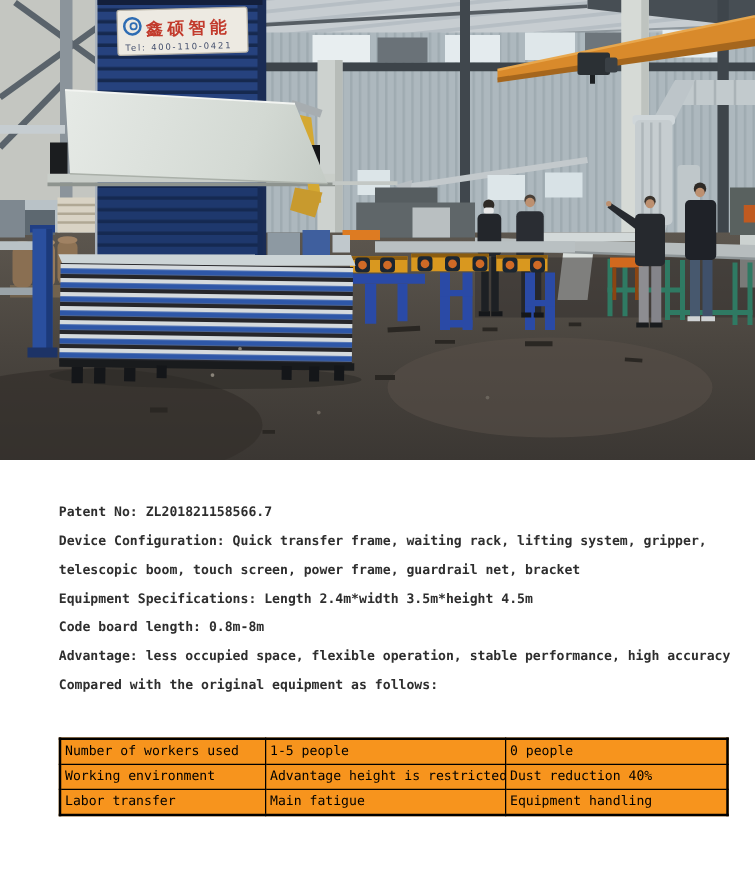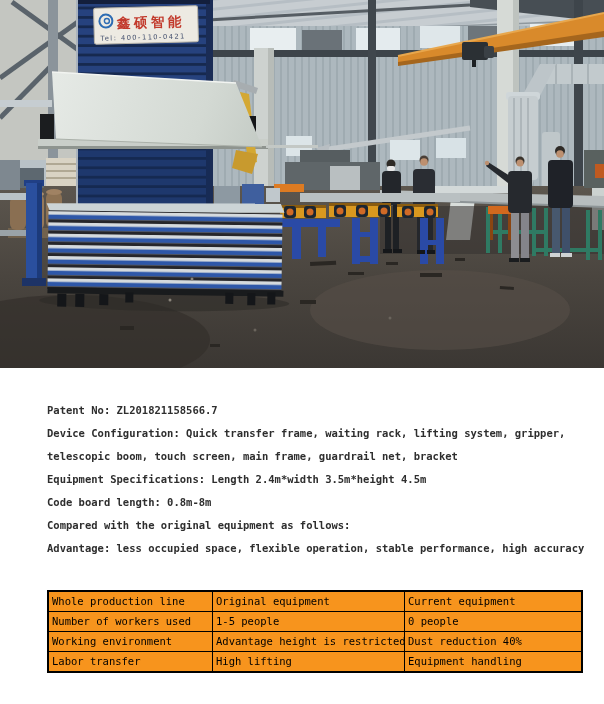--- a/index.html
+++ b/index.html
@@ -332,45 +332,40 @@
         <circle cx="192" cy="279" r="1.5" fill="#8a847a"></circle>
         <circle cx="390" cy="318" r="1.5" fill="#6a645c"></circle>
         <circle cx="255" cy="330" r="1.5" fill="#6a645c"></circle>
       </g>
     </svg>
   </figure>
 
   <section class="specs">
     <p>Patent No: ZL201821158566.7</p>
     <p>Device Configuration: Quick transfer frame, waiting rack, lifting system, gripper,</p>
-    <p>telescopic boom, touch screen, main frame, guardrail net, bracket</p>
+    <p>telescopic boom, touch screen, power frame, guardrail net, bracket</p>
     <p>Equipment Specifications: Length 2.4m*width 3.5m*height 4.5m</p>
     <p>Code board length: 0.8m-8m</p>
+    <p>Advantage: less occupied space, flexible operation, stable performance, high accuracy</p>
     <p>Compared with the original equipment as follows:</p>
-    <p>Advantage: less occupied space, flexible operation, stable performance, high accuracy</p>
   </section>
 
   <table class="cmp">
     <tbody>
-      <tr>
-        <td class="c1">Whole production line</td>
-        <td class="c2">Original equipment</td>
-        <td class="c3">Current equipment</td>
-      </tr>
       <tr>
         <td class="c1">Number of workers used</td>
         <td class="c2">1-5 people</td>
         <td class="c3">0 people</td>
       </tr>
       <tr>
         <td class="c1">Working environment</td>
         <td class="c2">Advantage height is restricted</td>
         <td class="c3">Dust reduction 40%</td>
       </tr>
       <tr>
         <td class="c1">Labor transfer</td>
-        <td class="c2">High lifting</td>
+        <td class="c2">Main fatigue</td>
         <td class="c3">Equipment handling</td>
       </tr>
     </tbody>
   </table>
 
 </div>
 
 </body></html>

